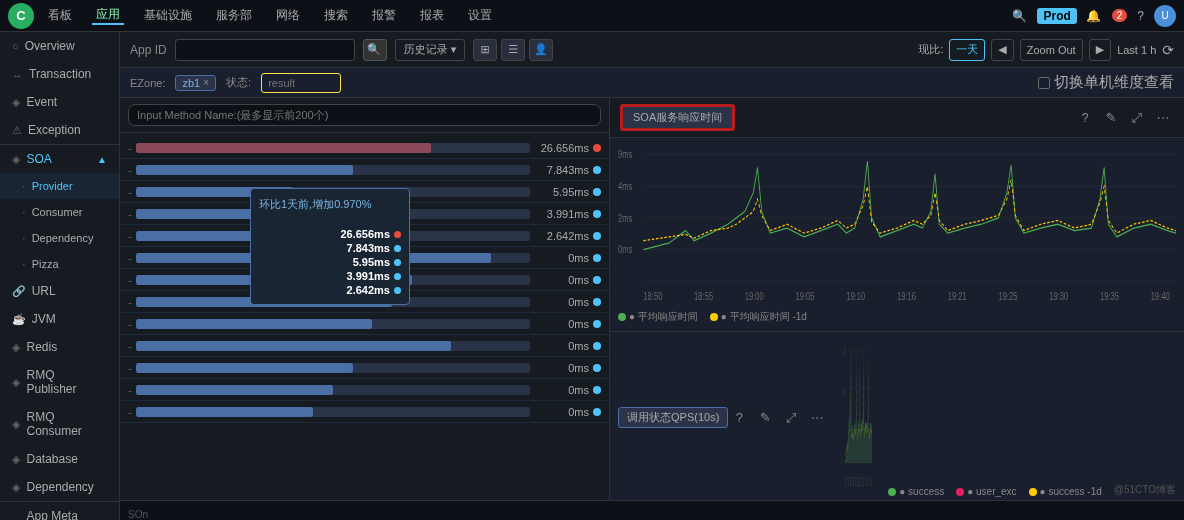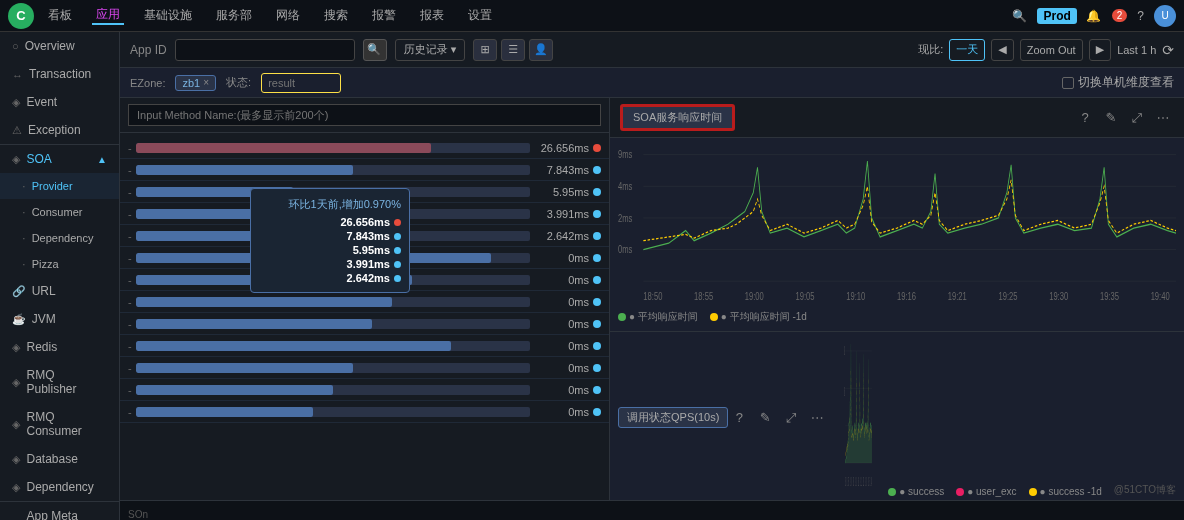--- a/index.html
+++ b/index.html
@@ -34,21 +34,21 @@
       gap: 16px;
       flex: 1;
     }
     .nav-item {
       color: #aaa;
       font-size: 12px;
       cursor: pointer;
       padding: 0 4px;
     }
     .nav-item.active {
-      color: #d946ef;
+      color: #86efac;
       border-bottom: 2px solid #4fc3f7;
     }
     .nav-right {
       display: flex;
       align-items: center;
       gap: 10px;
       color: #aaa;
       font-size: 12px;
     }
     .nav-right .prod-badge {
@@ -267,21 +267,21 @@
       margin-left: auto;
       display: flex;
       align-items: center;
       gap: 6px;
     }
     .checkbox-label {
       display: flex;
       align-items: center;
       gap: 4px;
       color: #aaa;
-      font-size: 12px;
+      font-size: 15px;
       cursor: pointer;
     }
     .custom-checkbox {
       width: 12px;
       height: 12px;
       border: 1px solid #666;
       background: transparent;
       border-radius: 2px;
     }
 
@@ -304,21 +304,21 @@
     .method-search {
       padding: 6px 8px;
       border-bottom: 1px solid #2d333b;
     }
     .method-search input {
       width: 100%;
       background: #0d1117;
       border: 1px solid #444;
       color: #ccc;
       padding: 3px 8px;
-      border-radius: 0;
+      border-radius: 7px;
       font-size: 11px;
       height: 22px;
     }
     .method-list { padding: 4px 0; }
     .method-row {
       display: flex;
       align-items: center;
       padding: 3px 8px;
       border-bottom: 1px solid #1f2937;
       gap: 4px;
@@ -359,22 +359,22 @@
       width: 160px;
       background: #1a2533;
       border: 1px solid #4a6fa5;
       border-radius: 4px;
       padding: 8px;
       z-index: 10;
     }
     .tooltip-title {
       color: #7ab3e0;
       font-size: 11px;
-      margin-bottom: 4px;
-      text-align: right;
+      margin-bottom: 16px;
+      text-align: left;
     }
     .tooltip-rows { display: flex; flex-direction: column; gap: 2px; }
     .tooltip-row {
       display: flex;
       align-items: center;
       justify-content: flex-end;
       gap: 4px;
       font-size: 11px;
     }
     .tooltip-val { color: #fff; font-weight: bold; }

